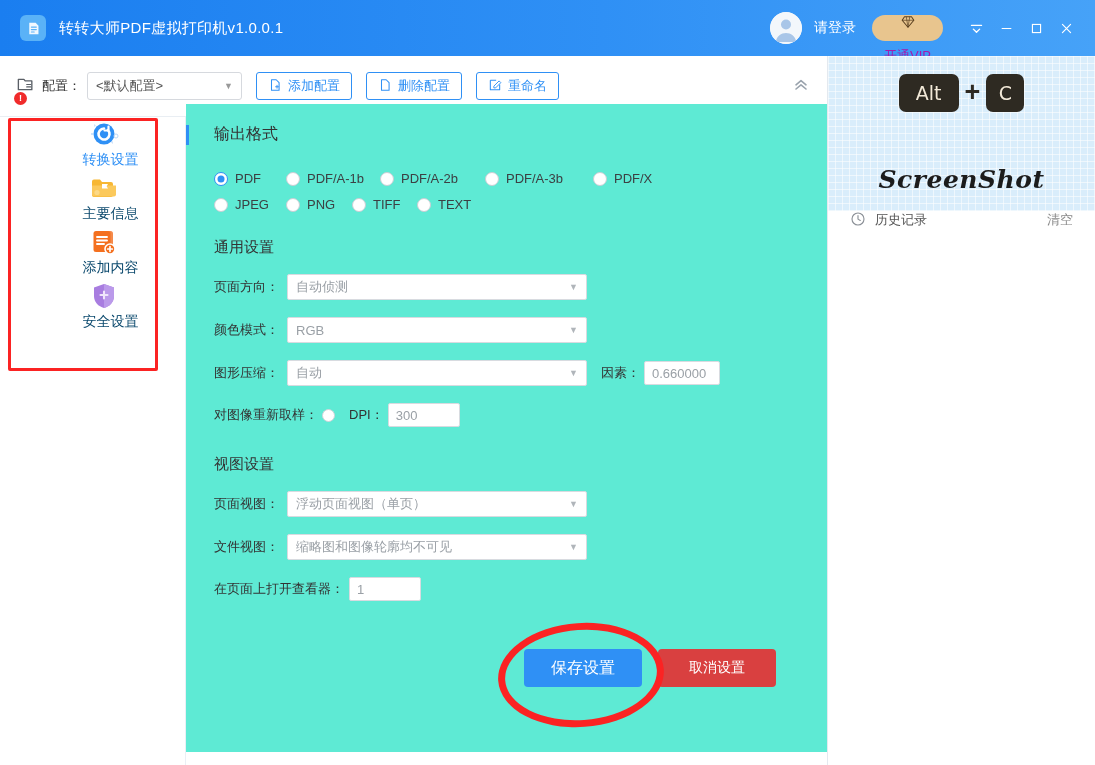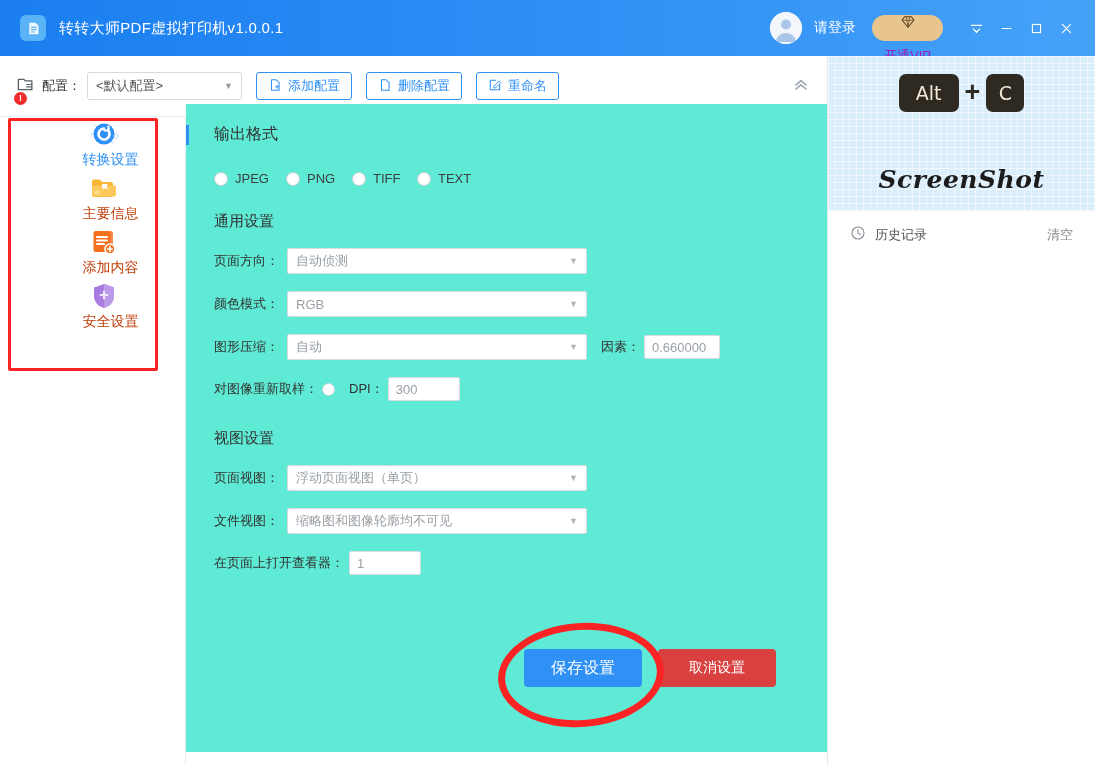--- a/index.html
+++ b/index.html
@@ -78,21 +78,21 @@
   .hdiv { position: absolute; left: 0; top: 116px; width: 827px; height: 1px; background: #e9eef3; }
   .vdiv-left { position: absolute; left: 185px; top: 117px; width: 1px; height: 648px; background: #eaeff5; }
   .vdiv-right { position: absolute; left: 827px; top: 56px; width: 1px; height: 709px; background: #e4e9ef; }
 
   
   .sidebar { position: absolute; left: 0; top: 117px; width: 185px; height: 648px; background: #fff; }
   .side-item {
     display: flex; align-items: center; height: 54px; padding-left: 22px; cursor: pointer; flex-direction: column;
   }
   .side-icon { width: 34px; height: 34px; flex: 0 0 auto; }
-  .side-label { margin-left: 14px; font-size: 14px; color: #c2410c; white-space: nowrap; }
+  .side-label { margin-left: 14px; font-size: 14px; color: #0c4a6e; white-space: nowrap; }
   .side-item.active .side-label { color: #2f90f5; }
   .redbox {
     position: absolute; left: 8px; top: 118px; width: 150px; height: 253px;
     border: 3px solid #fb2323; border-radius: 2px; pointer-events: none;
   }
 
   
   .main { position: absolute; left: 186px; top: 104px; width: 641px; height: 648px; background: #5eead4; }
   .sec-title-row { display: flex; align-items: center; margin-top: 20px; padding-left: 0; }
   .accent-bar { width: 3px; height: 20px; background: #2f90f5; margin-right: 25px; }
@@ -169,21 +169,21 @@
     font-family: "DejaVu Sans", sans-serif; font-size: 19px;
   }
   .key.alt { width: 60px; height: 38px; }
   .key.c { width: 38px; height: 38px; }
   .plus { color: #2e2a22; font-size: 27px; font-weight: bold; line-height: 1; }
   .screenshot-word {
     margin-top: 11px; font-family: "DejaVu Serif", serif; font-style: italic;
     font-size: 25px; color: #1c1c1c; font-weight: bold; letter-spacing: .5px;
   }
   .history-row {
-    height: 48px; display: flex; align-items: center; padding: 0 22px 0 22px;
+    height: 48px; display: flex; padding: 0 22px 0 22px;
   }
   .history-label { font-size: 13px; color: #555; margin-left: 9px; }
   .clear-link { margin-left: auto; font-size: 13px; color: #888; cursor: pointer; }
 </style>
 </head>
 <body>
 
 <div id="app">
 
   <div class="titlebar">
@@ -355,20 +355,42 @@
 
   <div class="main">
 
     <div class="sec-title-row">
       <div class="accent-bar"></div>
       <div class="sec-title">输出格式</div>
     </div>
 
     <div class="radio-grid">
       <div class="radio-row">
+        <div class="radio-item checked" style="width:72px">
+          <span class="radio-circle"></span>
+          <span class="radio-label">PDF</span>
+        </div>
+        <div class="radio-item" style="width:94px">
+          <span class="radio-circle"></span>
+          <span class="radio-label">PDF/A-1b</span>
+        </div>
+        <div class="radio-item" style="width:105px">
+          <span class="radio-circle"></span>
+          <span class="radio-label">PDF/A-2b</span>
+        </div>
+        <div class="radio-item" style="width:108px">
+          <span class="radio-circle"></span>
+          <span class="radio-label">PDF/A-3b</span>
+        </div>
+        <div class="radio-item">
+          <span class="radio-circle"></span>
+          <span class="radio-label">PDF/X</span>
+        </div>
+      </div>
+      <div class="radio-row">
         <div class="radio-item" style="width:72px">
           <span class="radio-circle"></span>
           <span class="radio-label">JPEG</span>
         </div>
         <div class="radio-item" style="width:66px">
           <span class="radio-circle"></span>
           <span class="radio-label">PNG</span>
         </div>
         <div class="radio-item" style="width:65px">
           <span class="radio-circle"></span>

